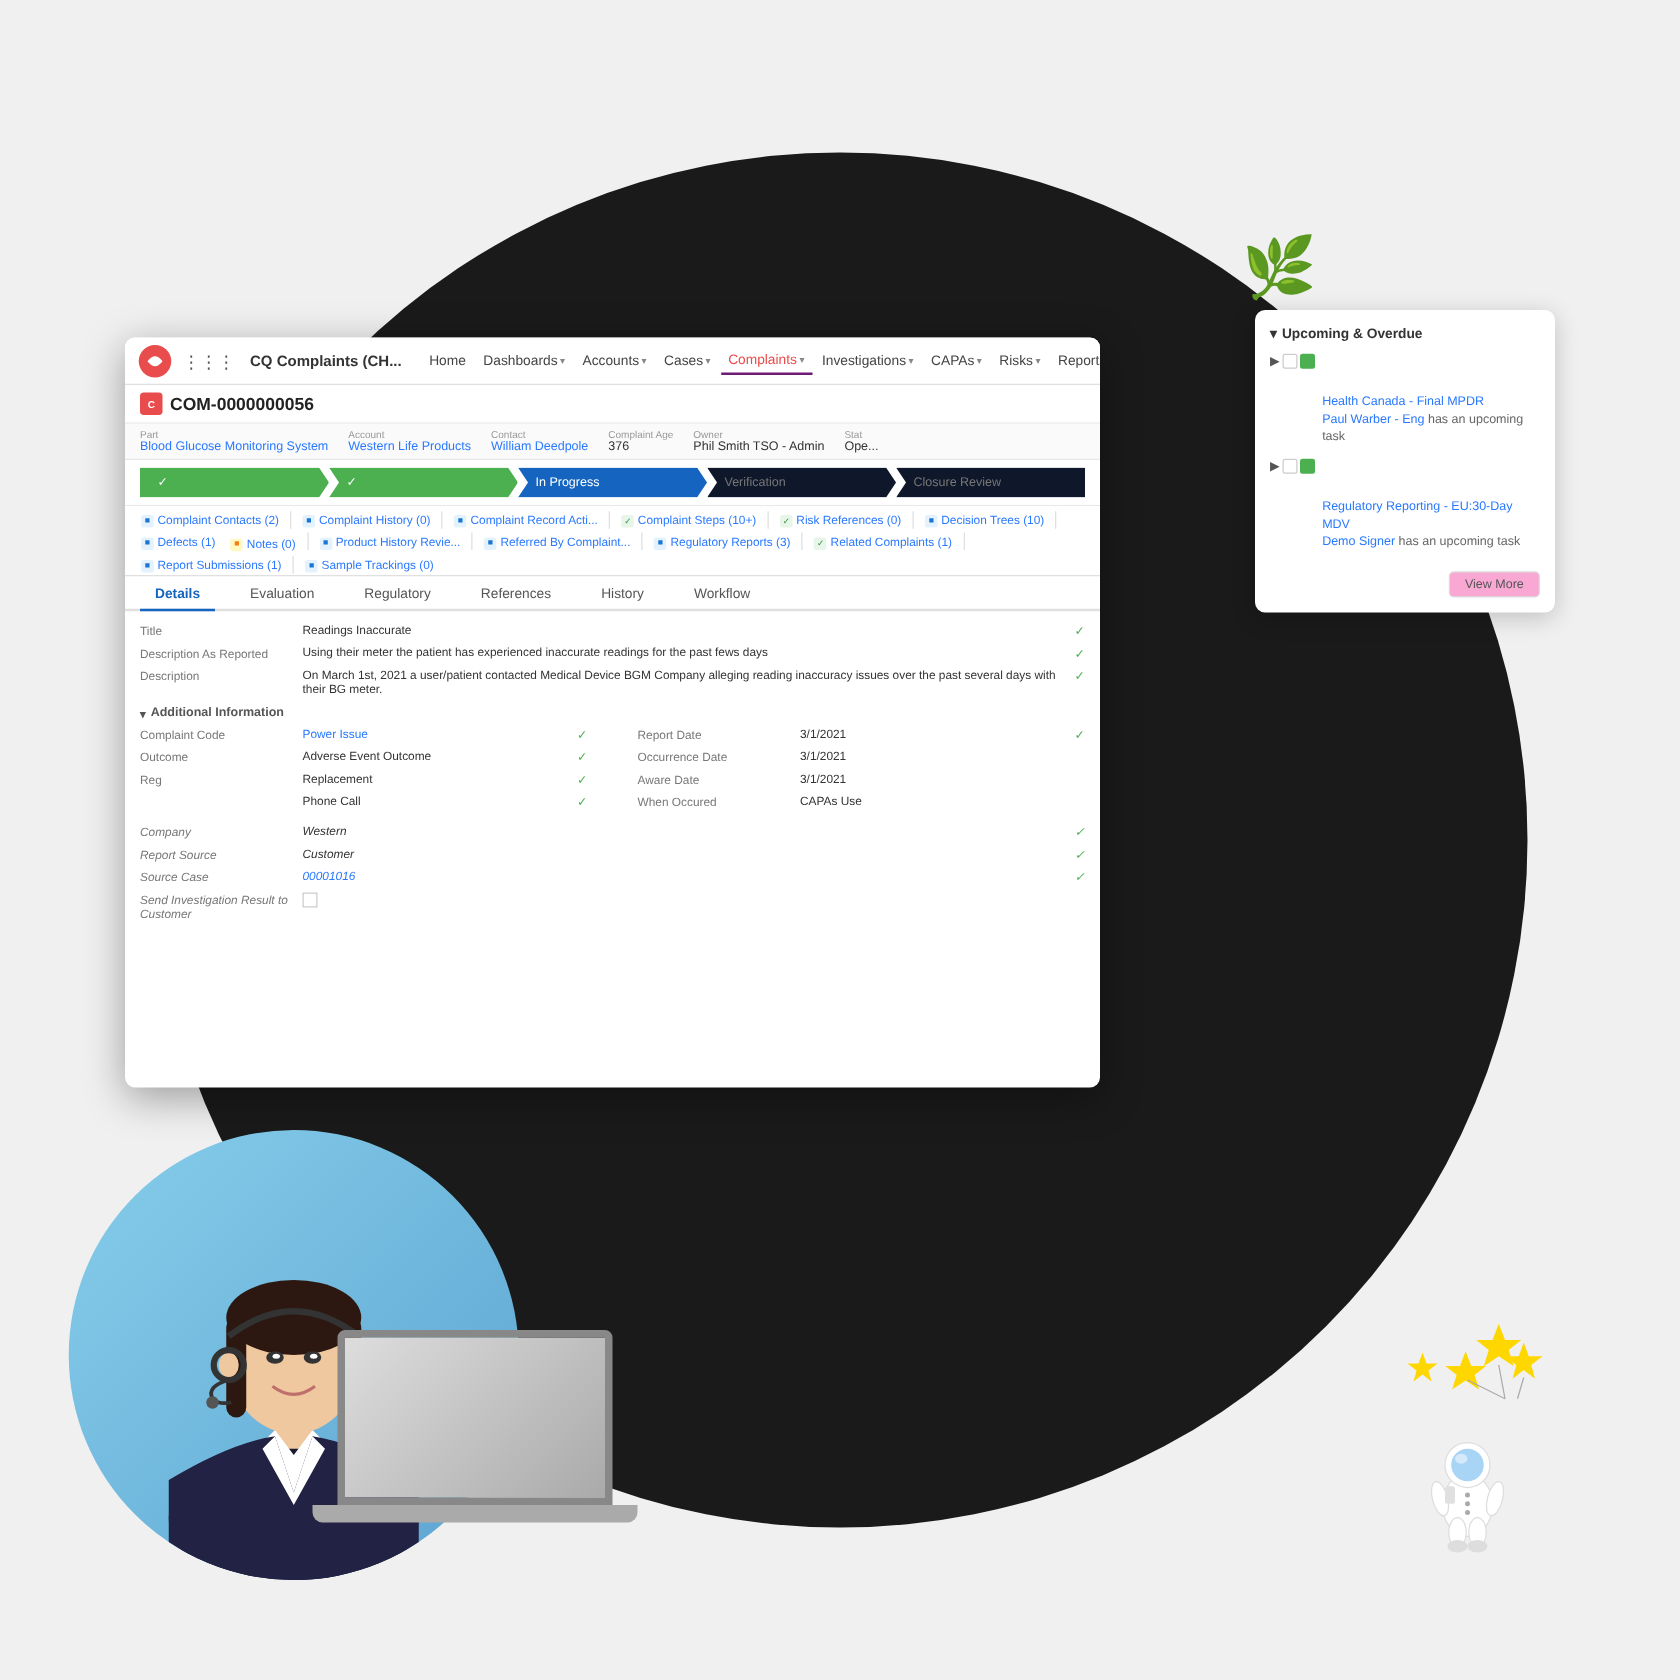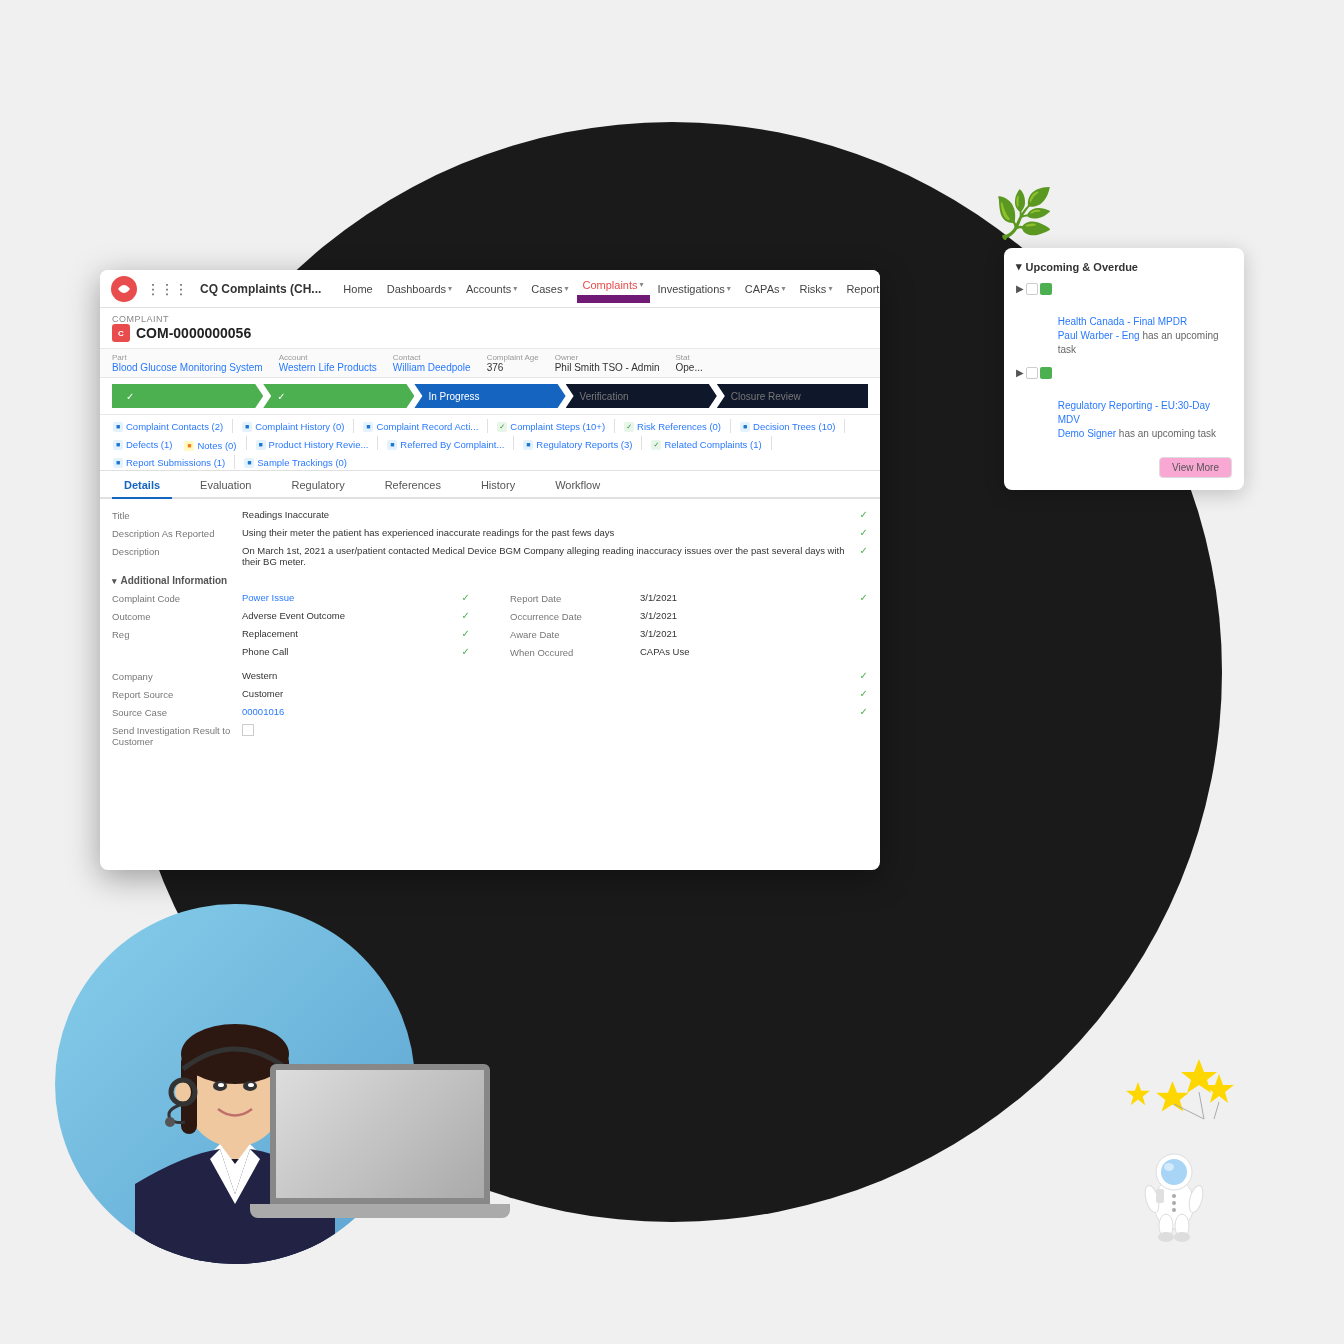--- a/index.html
+++ b/index.html
@@ -86,21 +86,21 @@
       color: #444;
       padding: 4px 6px;
       cursor: pointer;
       display: flex;
       align-items: center;
       gap: 2px;
       white-space: nowrap;
     }
     .nav-item.active {
       color: #e84c4c;
-      border-bottom: 8px solid #701a75;
+      border-bottom: 2px solid #701a75;
       justify-content: flex-end;
     }
     .nav-item .chevron {
       font-size: 8px;
       color: #888;
     }
 
     
     .complaint-header {
       background: #fff;
@@ -479,21 +479,20 @@
         <span class="nav-item active">Complaints <span class="chevron">▾</span></span>
         <span class="nav-item">Investigations <span class="chevron">▾</span></span>
         <span class="nav-item">CAPAs <span class="chevron">▾</span></span>
         <span class="nav-item">Risks <span class="chevron">▾</span></span>
         <span class="nav-item">Reports</span>
       </div>
 
     </div>
 
     <div class="complaint-header">
-      <div class="complaint-label">Complaint</div>
       <div class="complaint-id">
         <div class="complaint-icon">C</div>
         <span>COM-0000000056</span>
       </div>
     </div>
 
     <div class="meta-row">
       <div class="meta-item">
         <div class="meta-label">Part</div>
         <div class="meta-value link">Blood Glucose Monitoring System</div>
@@ -679,21 +678,21 @@
             <span class="form-value">3/1/2021</span>
           </div>
           <div class="form-row">
             <span class="form-label">When Occured</span>
             <span class="form-value">CAPAs Use</span>
           </div>
         </div>
       </div>
 
       <div style="display:flex; gap:40px; margin-top:6px;">
-        <div style="flex:1;">
+        <div style="flex:1;font-style:italic;">
           <div class="form-row">
             <span class="form-label">Company</span>
             <span class="form-value">Western</span>
             <span class="check-icon">✓</span>
           </div>
           <div class="form-row">
             <span class="form-label">Report Source</span>
             <span class="form-value">Customer</span>
             <span class="check-icon">✓</span>
           </div>

